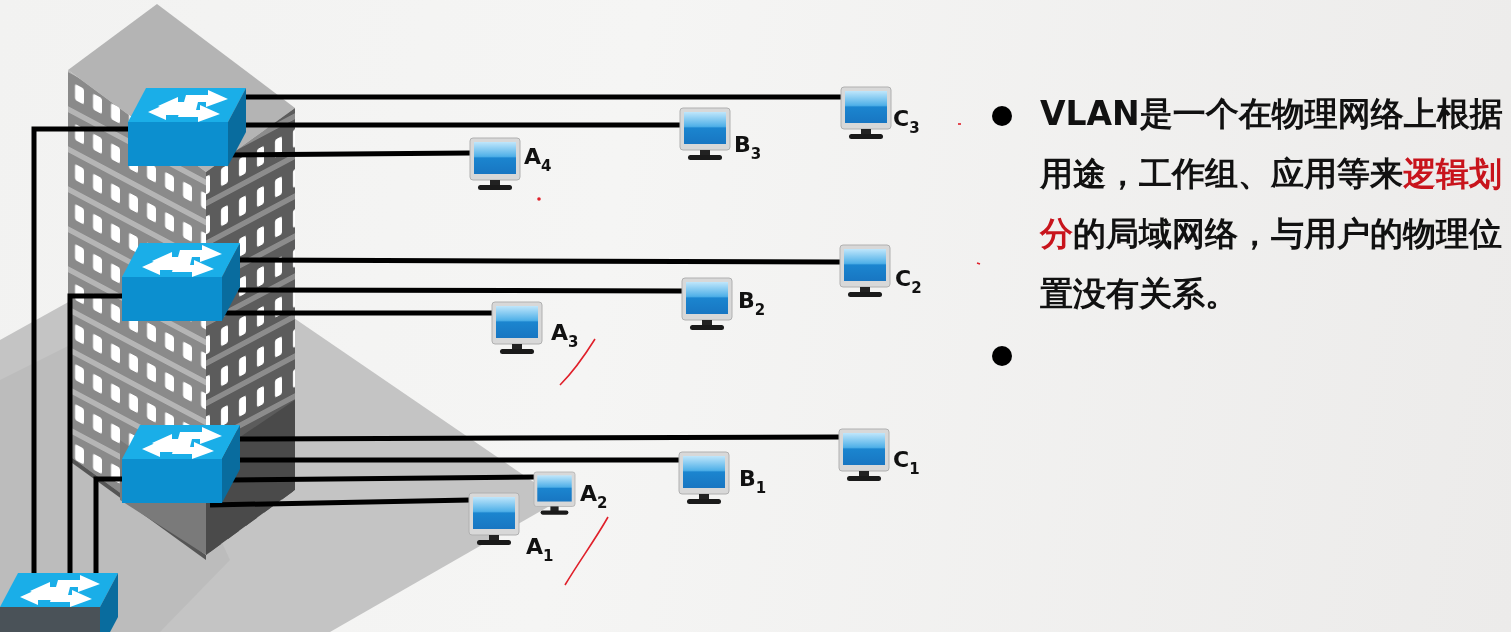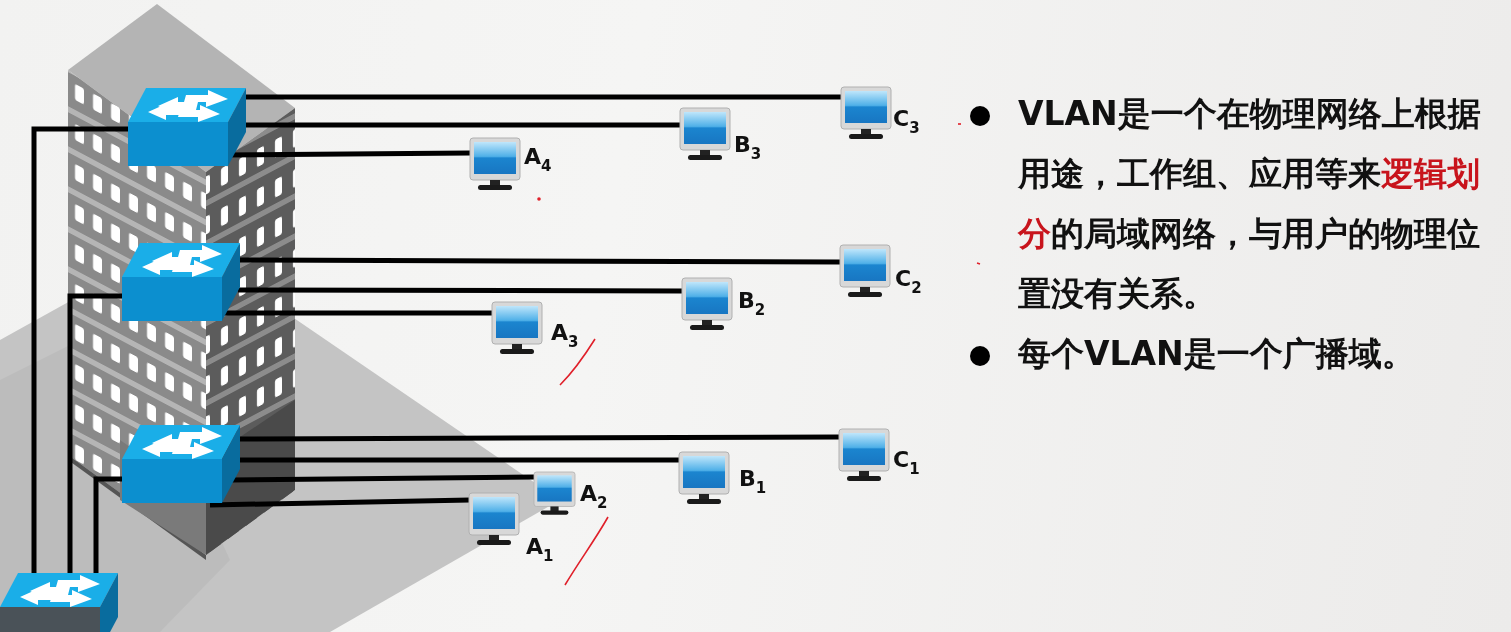--- a/index.html
+++ b/index.html
@@ -5,21 +5,21 @@
   html, body { margin:0; padding:0; }
   body {
     width:1511px; height:632px; overflow:hidden; position:relative;
     background: linear-gradient(100deg, #f2f2f1 0%, #f5f5f4 40%, #ecebea 100%);
     font-family: "DejaVu Sans", sans-serif;
   }
   #diagram { position:absolute; left:0; top:0; width:1511px; height:632px; }
   .label { font-family:"DejaVu Sans", sans-serif; font-weight:bold; font-size:22px; fill:#111; }
   .sub { font-size:15px; }
   .bullets {
-    position:absolute; left:968px; top:84px; width:520px;
+    position:absolute; left:990px; top:84px; width:520px;
     font-family:"DejaVu Sans", sans-serif; font-weight:bold; font-size:33px;
     color:#111; line-height:60px;
   }
   .bullet-item { position:relative; padding-left:50px; margin:0; }
   .bullet-dot {
     position:absolute; left:2px; top:22px; width:20px; height:20px;
     border-radius:50%; background:#000;
   }
   .hl { color:#c8141c; }
 </style>
@@ -140,15 +140,14 @@
   </g>
 </svg>
 
 <div class="bullets">
   <p class="bullet-item">
     <span class="bullet-dot"></span>
     <span>VLAN是一个在物理网络上根据用途，工作组、应用等来</span><span class="hl">逻辑划分</span><span>的局域网络，与用户的物理位置没有关系。</span>
   </p>
   <p class="bullet-item">
     <span class="bullet-dot"></span>
-    <span>每个VLAN是一个广播域。</span>
   </p>
 </div>
 
 </body></html>

